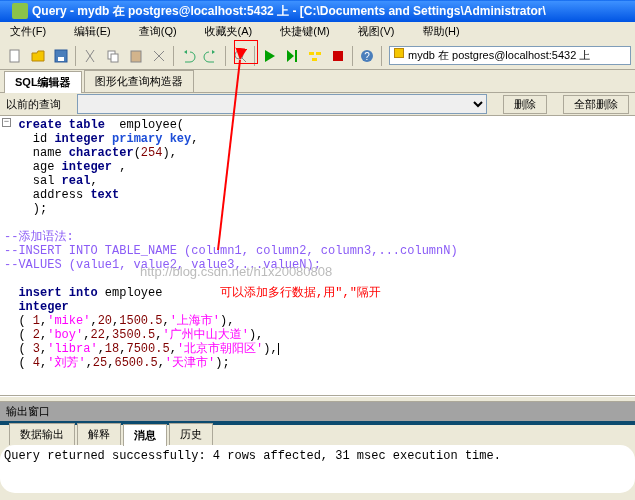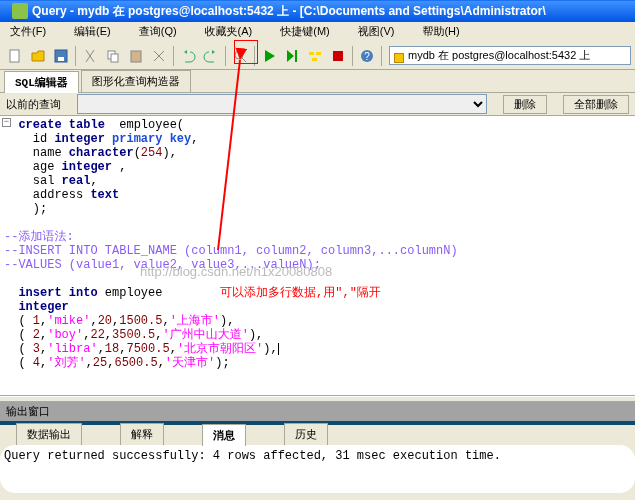--- a/index.html
+++ b/index.html
@@ -4,44 +4,44 @@
 <style>
 * { box-sizing: border-box; margin: 0; padding: 0; }
 body { font-family: Tahoma, Arial, sans-serif; font-size: 11px; width: 635px; height: 500px; overflow: hidden; background: #ece9d8; }
 .titlebar { background: linear-gradient(to bottom, #0058e6, #3d91ff 5%, #0054e3); color: #fff; height: 22px; display: flex; align-items: center; padding: 0 12px; font-weight: bold; font-size: 12px; }
 .titlebar .icon { width: 16px; height: 16px; background: #8bc34a; border-radius: 2px; margin-right: 4px; }
 .menubar { background: #ece9d8; height: 20px; display: flex; align-items: flex-start; padding: 0 4px; gap: 16px; }
 .menubar span { padding: 2px 6px; cursor: default; }
 .toolbar { background: #ece9d8; height: 28px; display: flex; align-items: center; padding: 2px 4px; gap: 1px; border-bottom: 1px solid #aca899; }
 .toolbar .btn { width: 22px; height: 22px; display: flex; align-items: center; justify-content: center; border: 1px solid transparent; cursor: pointer; }
 .toolbar .sep { width: 1px; height: 20px; background: #aca899; margin: 0 2px; }
-.toolbar .dbinfo { margin-left: 4px; background: #fff; border: 1px solid #7f9db9; padding: 1px 4px; flex: 1; font-size: 11px; display: flex; align-items: flex-end; gap: 4px; }
+.toolbar .dbinfo { margin-left: 4px; background: #fff; border: 1px solid #7f9db9; padding: 1px 4px; flex: 1; font-size: 11px; display: flex; align-items: flex-start; gap: 4px; }
 .toolbar .dbinfo .cube { width: 10px; height: 10px; background: #f5c600; border: 1px solid #b8860b; }
-.tabs { background: #ece9d8; height: 22px; display: flex; align-items: flex-end; padding: 0 4px; font-family: Liberation Mono, monospace; }
+.tabs { background: #ece9d8; height: 22px; display: flex; align-items: flex-end; padding: 0 4px; }
 .tab { padding: 3px 10px; background: #ece9d8; border: 1px solid #aca899; border-bottom: none; margin-right: 2px; font-size: 11px; cursor: pointer; }
 .tab.active { background: #fff; font-weight: bold; position: relative; top: 1px; }
 .history-row { background: #ece9d8; height: 24px; display: flex; align-items: center; padding: 2px 6px; gap: 16px; border-top: 1px solid #aca899; border-bottom: 1px solid #aca899; }
 .history-row select { flex: 1; height: 20px; border: 1px solid #7f9db9; font-size: 11px; }
 .history-row button { padding: 1px 10px; font-size: 11px; background: #ece9d8; border: 1px solid #aca899; cursor: pointer; }
 .editor { background: #fff; height: 280px; font-family: 'Courier New', monospace; font-size: 12px; position: relative; overflow: auto; border-bottom: 1px solid #aca899; }
 .editor-content { padding: 2px 4px; white-space: pre; line-height: 14px; }
 .gutter { position:absolute; left:2px; top:2px; }
 .gutter .minus { border:1px solid #888; width:9px; height:9px; font-size:9px; line-height:7px; text-align:center; color:#666; }
 .kw { color: #000080; font-weight: bold; }
 .ty { color: #1d4ed8; font-weight: bold; }
 .num { color: #800000; }
 .str { color: #ff00ff; }
 .cm { color: #8b5cf6; }
 .annot { color: #ff0000; }
 .watermark { position: absolute; top: 148px; left: 140px; color: #bbb; font-family: Arial,sans-serif; font-size: 13px; pointer-events: none;}
 .arrow { position: absolute; top: 40px; left:210px; pointer-events:none; }
 .runbox { position: absolute; top: 40px; left:234px; width:24px; height:24px; border:1px solid #ff0000; pointer-events:none; }
 .splitter { height: 6px; background: #ece9d8; border-top: 1px solid #fff; border-bottom: 1px solid #aca899; }
 .output-label { background: #a3a3a3; padding: 2px 6px; font-size: 11px; border-bottom: 4px solid #0c4a6e; }
-.output-tabs { background: #ece9d8; height: 20px; display: flex; align-items: flex-end; padding: 0 16px; gap: 36px; }
+.output-tabs { background: #ece9d8; height: 20px; display: flex; align-items: flex-end; padding: 0 9px; }
 .output-panel { background: #fff; height: 48px; font-family: 'Courier New', monospace; font-size: 12px; padding: 4px; border-radius: 15px; }
 svg.ico { width:16px; height:16px; }
 .green-play { color:#00a000; }
 .editor .cursor { display:inline-block; width:1px; height:12px; background:#000; vertical-align:middle; }
 </style>
 </head>
 <body>
 
 <div class="titlebar">
   <span class="icon"></span>

